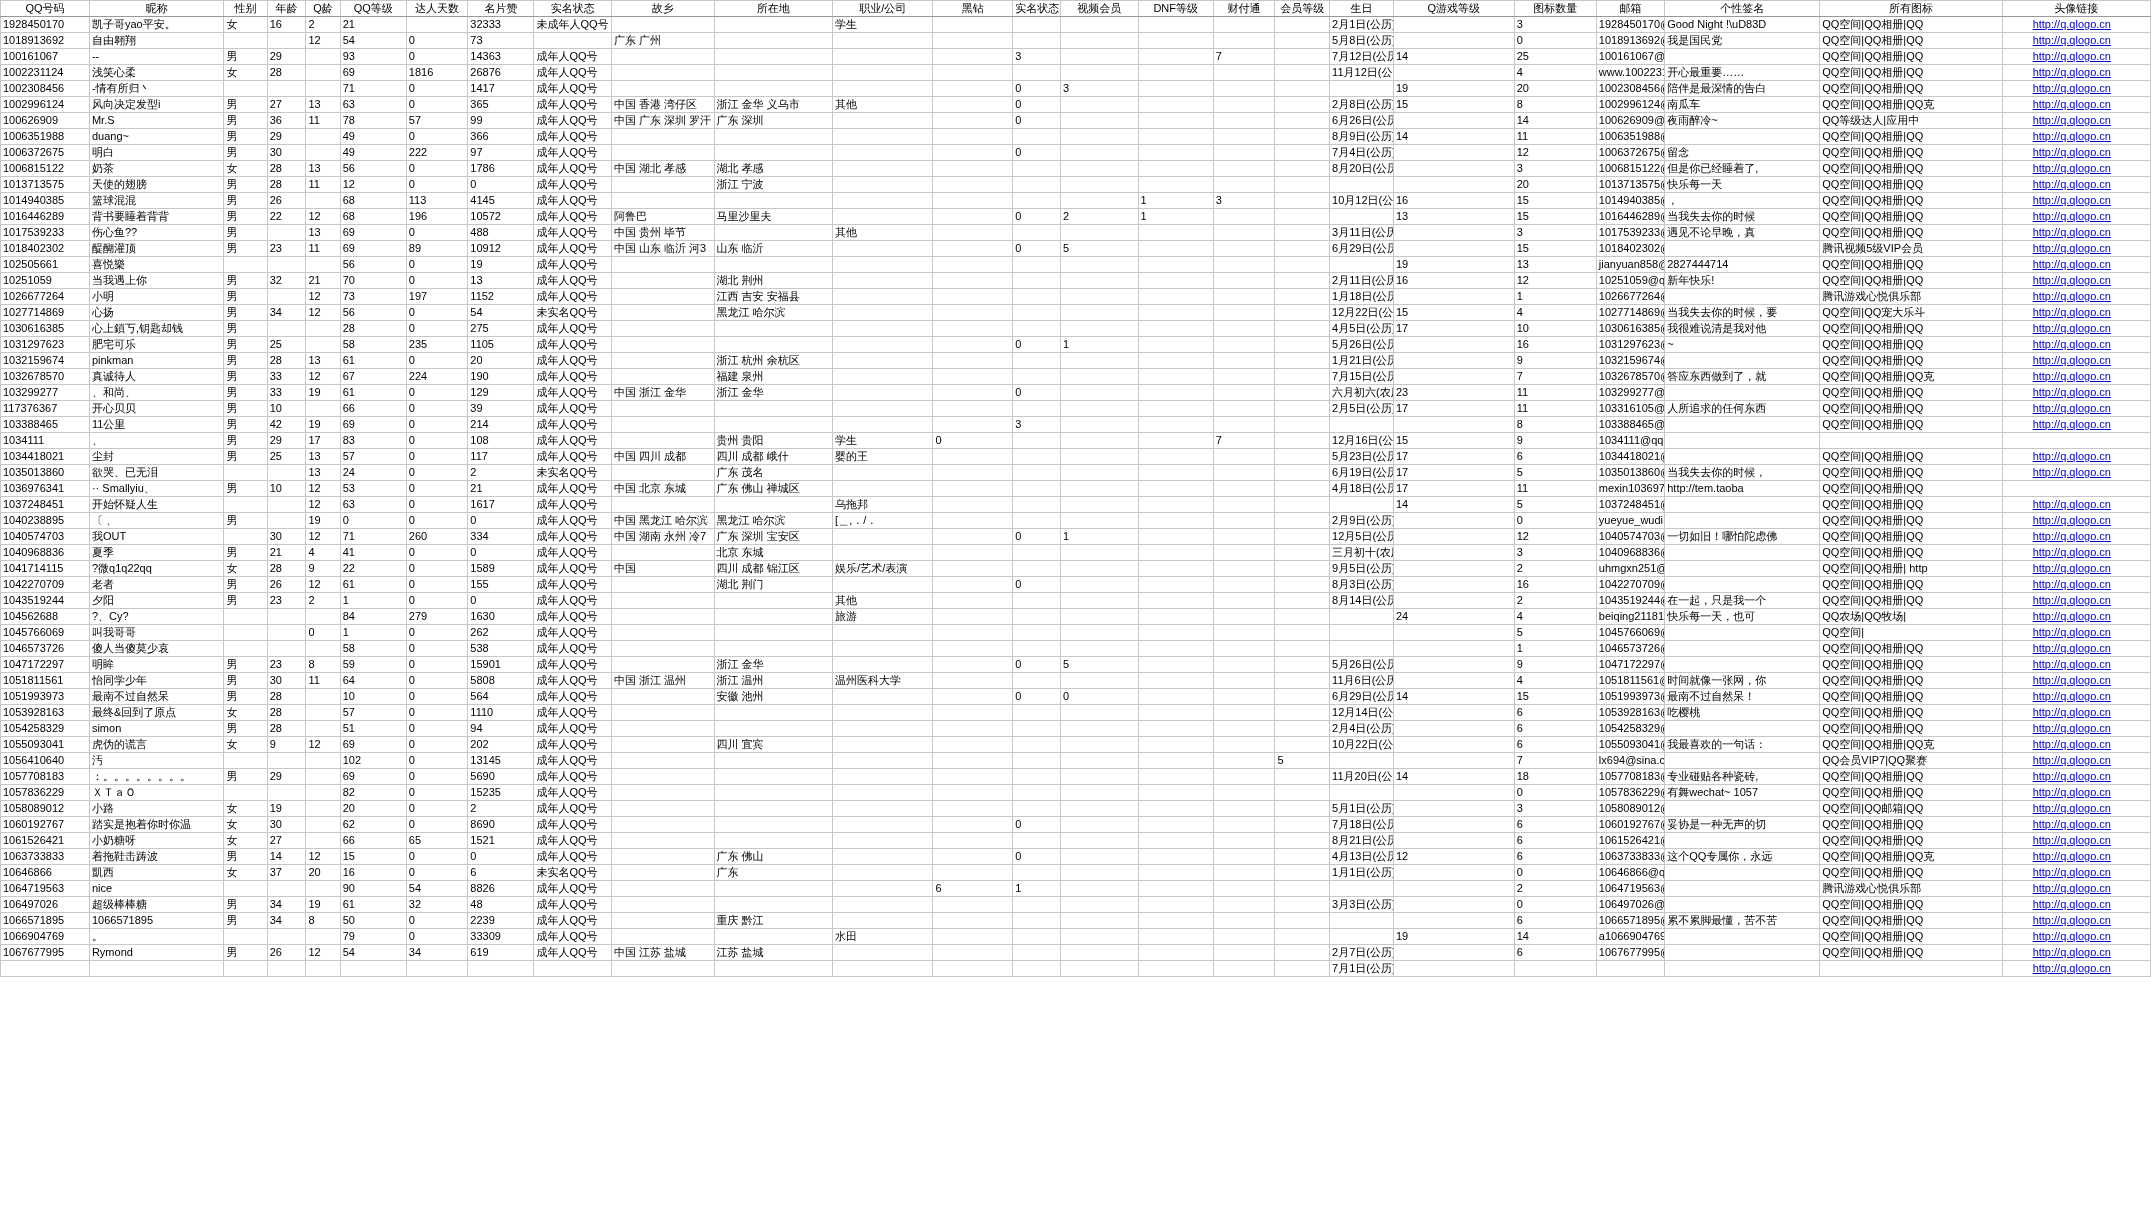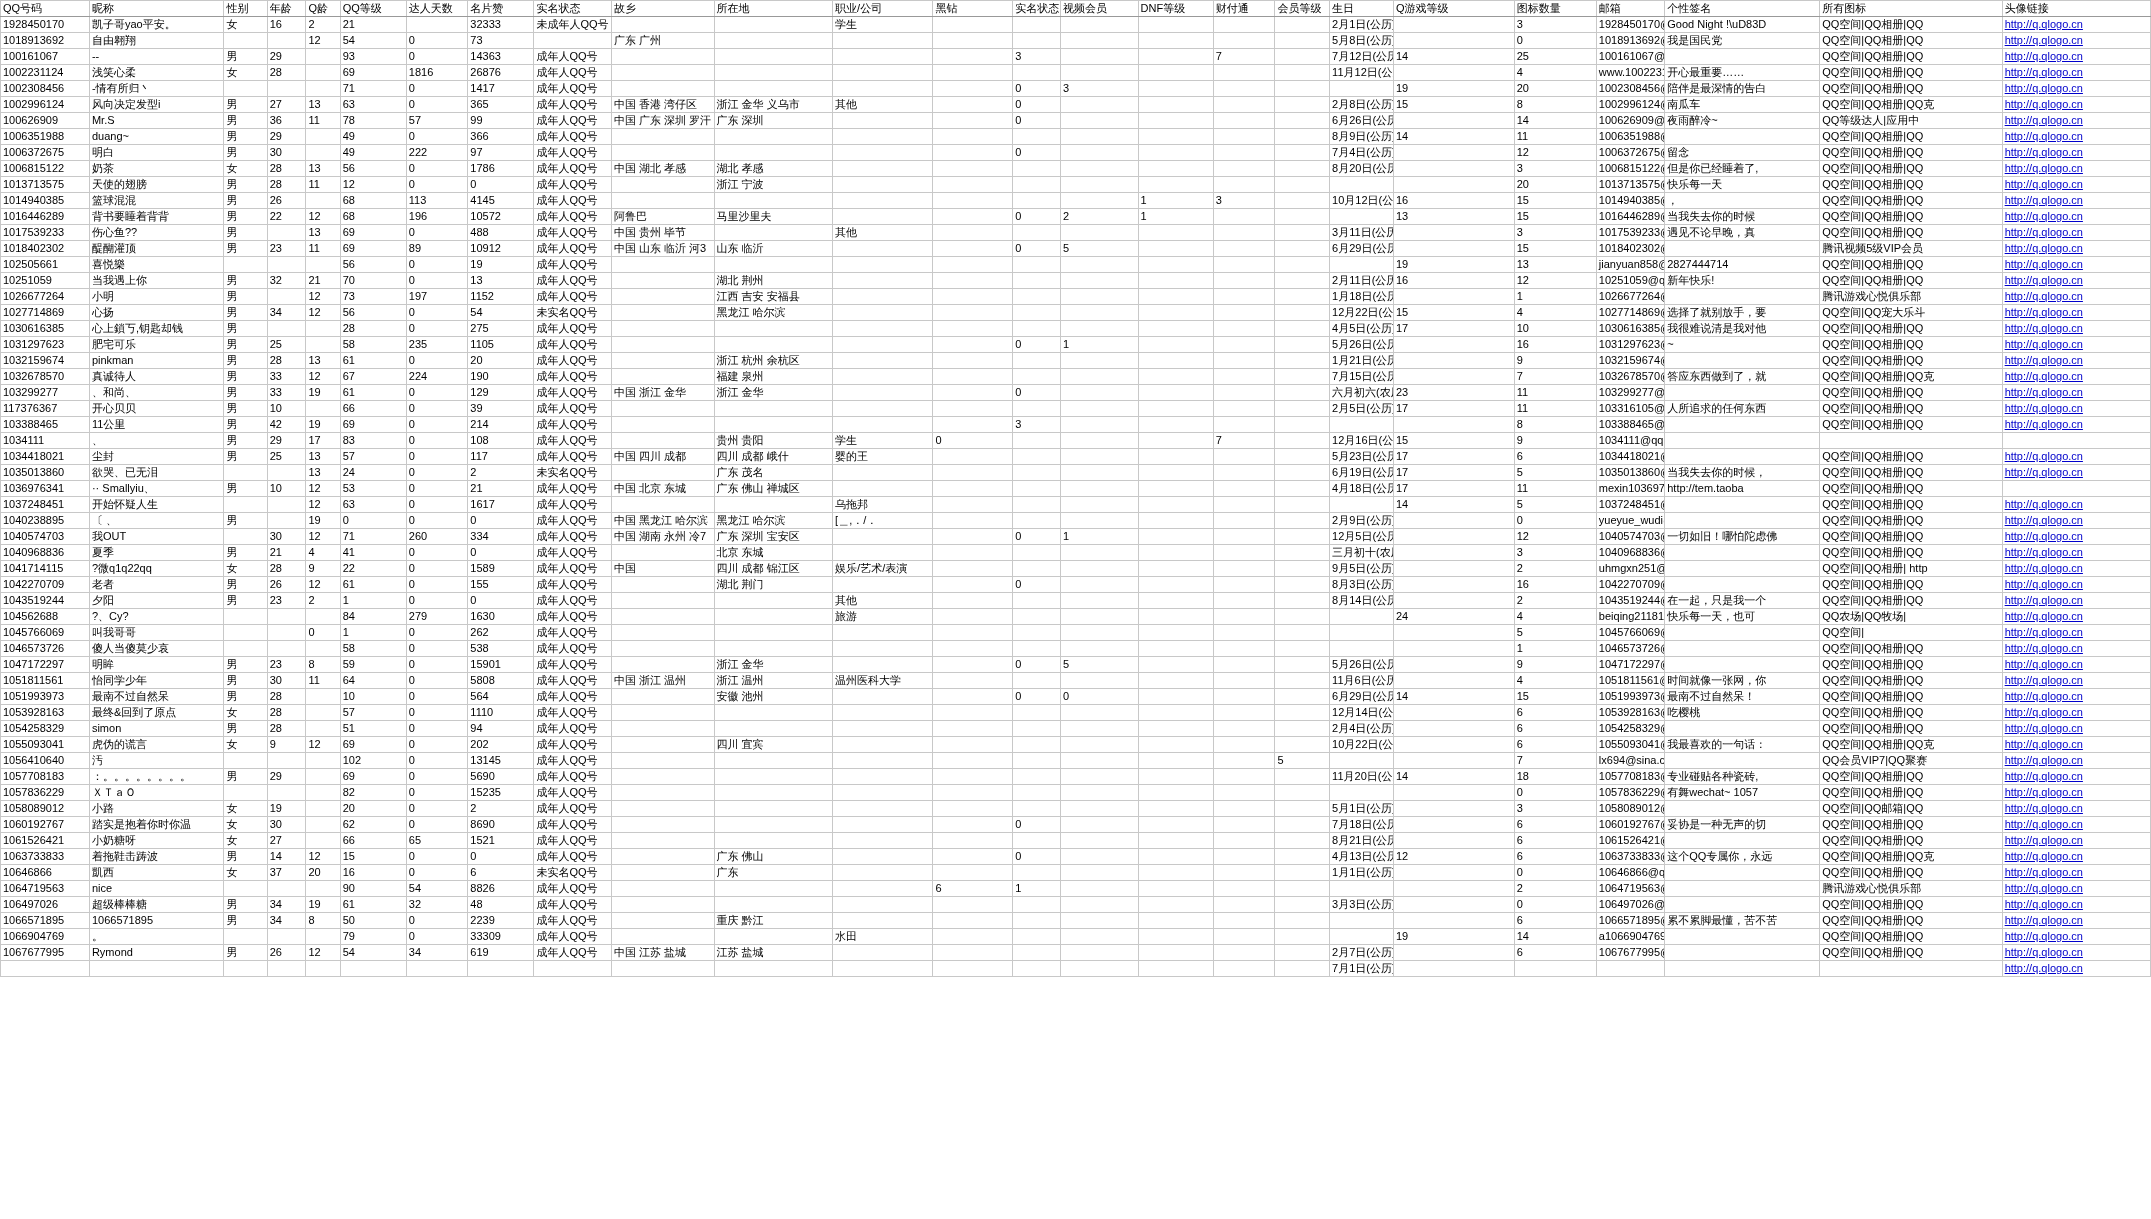--- a/index.html
+++ b/index.html
@@ -55,25 +55,27 @@
     line-height: 15px;
     font-weight: normal;
     font-size: 11px;
     white-space: nowrap;
     overflow: hidden;
     text-align: left;
     vertical-align: middle;
     background: #ffffff;
   }
   table.grid thead th {
+    text-align: center;
     border-bottom: 1px solid #999999;
     font-size: 11px;
   }
   a.link {
     color: #0000cc;
+    margin-left: 28px;
   }
 </style>
 </head>
 <body>
 
 <div id="sheet">
   <table class="grid">
     <colgroup>
       <col class="c0">
         <col class="c1">
@@ -633,21 +635,21 @@
           <td></td>
           <td></td>
           <td></td>
           <td></td>
           <td></td>
           <td></td>
           <td>12月22日(公历)</td>
           <td>15</td>
           <td>4</td>
           <td>1027714869@qq.com</td>
-          <td>选择了就别放手，要</td>
+          <td>当我失去你的时候，要</td>
           <td>QQ空间|QQ宠大乐斗</td>
           <td><a class="link" href="#">http://q.qlogo.cn</a></td>
         </tr>
         <tr>
           <td>1030616385</td>
           <td>心上鎖丂,钥匙却钱</td>
           <td>男</td>
           <td></td>
           <td></td>
           <td>28</td>

